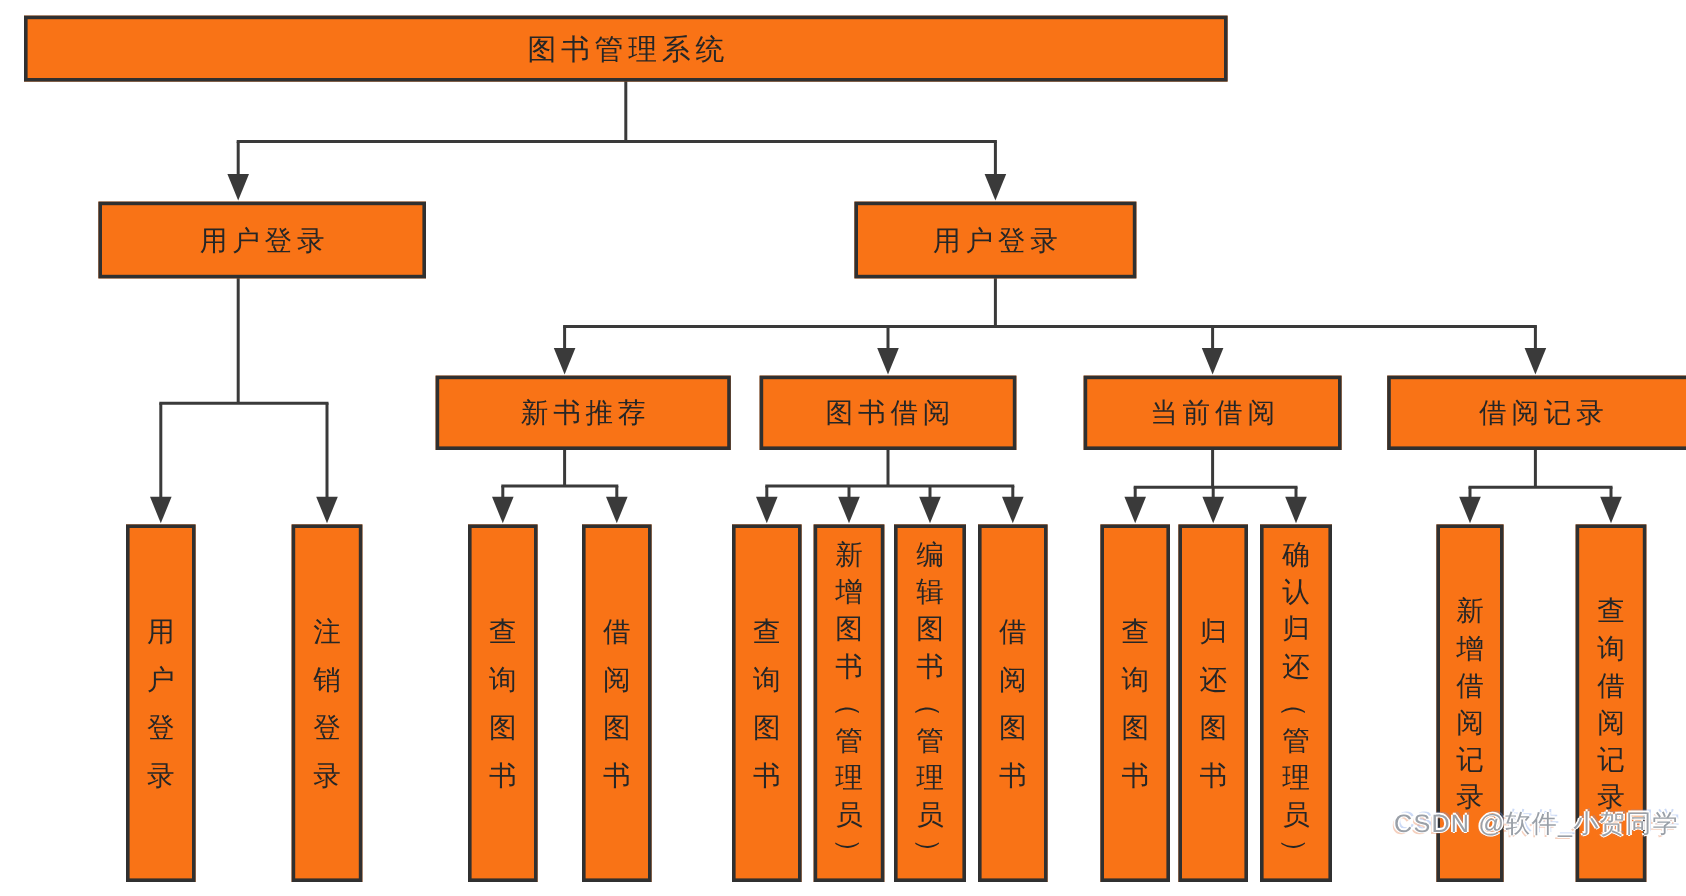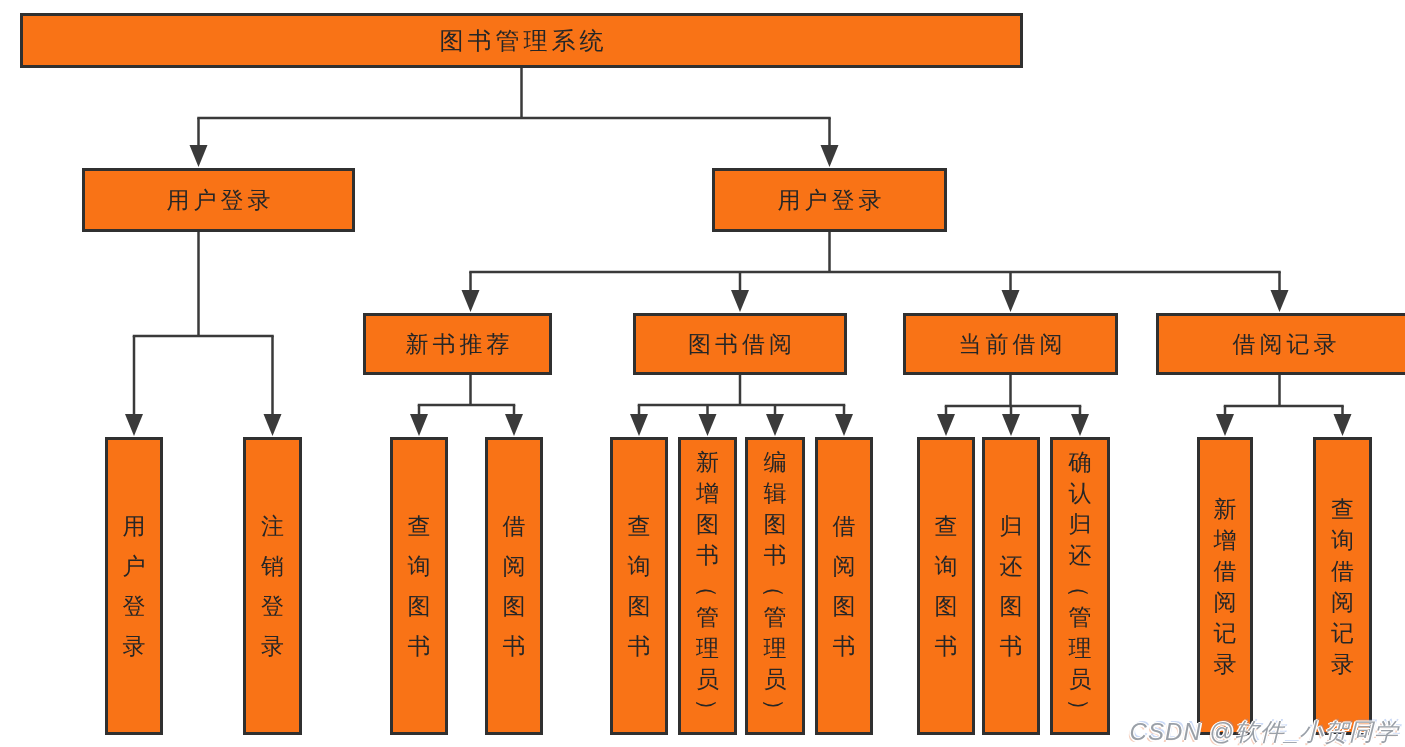--- a/index.html
+++ b/index.html
@@ -21,25 +21,24 @@
     font-size:23px;letter-spacing:4px;margin-right:-4px;white-space:nowrap;
   }
   .node.root .hlabel{font-size:24px;}
   .vcol{display:flex;flex-direction:column;align-items:center;}
   .vchar{
     font-size:23px;width:26px;height:24px;line-height:24px;
     display:flex;align-items:center;justify-content:center;
   }
   .vchar.paren{transform:rotate(90deg);}
   .watermark{
-    position:absolute;top:716px;right:6px;z-index:5;
-    font-size:24px;letter-spacing:1px;color:var(--wm);white-space:nowrap;
+    position:absolute;top:672px;right:6px;z-index:5;
+    font-size:21px;letter-spacing:1px;color:var(--wm);white-space:nowrap;
     text-shadow:1.5px 0 0 #fff,-1.5px 0 0 #fff,0 1.5px 0 #fff,0 -1.5px 0 #fff,
                 -2px 2px 0 rgba(225,120,70,.35),2px -2px 0 rgba(110,150,230,.35);
-    font-style:italic;
   }
 </style>
 </head>
 <body>
 
 <div class="canvas">
   <svg class="connectors" viewBox="0 0 1405 747" xmlns="http://www.w3.org/2000/svg">
       <line x1="521.5" y1="67" x2="521.5" y2="118" stroke="#3a3a3a" stroke-width="2.5"></line>
       <line x1="197.25" y1="118" x2="830.75" y2="118" stroke="#3a3a3a" stroke-width="2.5"></line>
       <line x1="198.5" y1="118" x2="198.5" y2="157" stroke="#3a3a3a" stroke-width="2.5"></line>
@@ -96,21 +95,21 @@
   <div id="nodes">
       <div class="node root" style="left: 20px; top: 13px; width: 1003px; height: 55px;">
         <span class="hlabel">图书管理系统</span>
       </div>
       <div class="node" style="left: 82px; top: 168px; width: 273px; height: 64px;">
         <span class="hlabel">用户登录</span>
       </div>
       <div class="node" style="left: 712px; top: 168px; width: 235px; height: 64px;">
         <span class="hlabel">用户登录</span>
       </div>
-      <div class="node" style="left: 363px; top: 313px; width: 189px; height: 62px;">
+      <div class="node" style="left: 363px; top: 313px; width: 246px; height: 62px;">
         <span class="hlabel">新书推荐</span>
       </div>
       <div class="node" style="left: 633px; top: 313px; width: 214px; height: 62px;">
         <span class="hlabel">图书借阅</span>
       </div>
       <div class="node" style="left: 903px; top: 313px; width: 215px; height: 62px; text-align: center;">
         <span class="hlabel">当前借阅</span>
       </div>
       <div class="node" style="left: 1156px; top: 313px; width: 257px; height: 62px;">
         <span class="hlabel">借阅记录</span>

